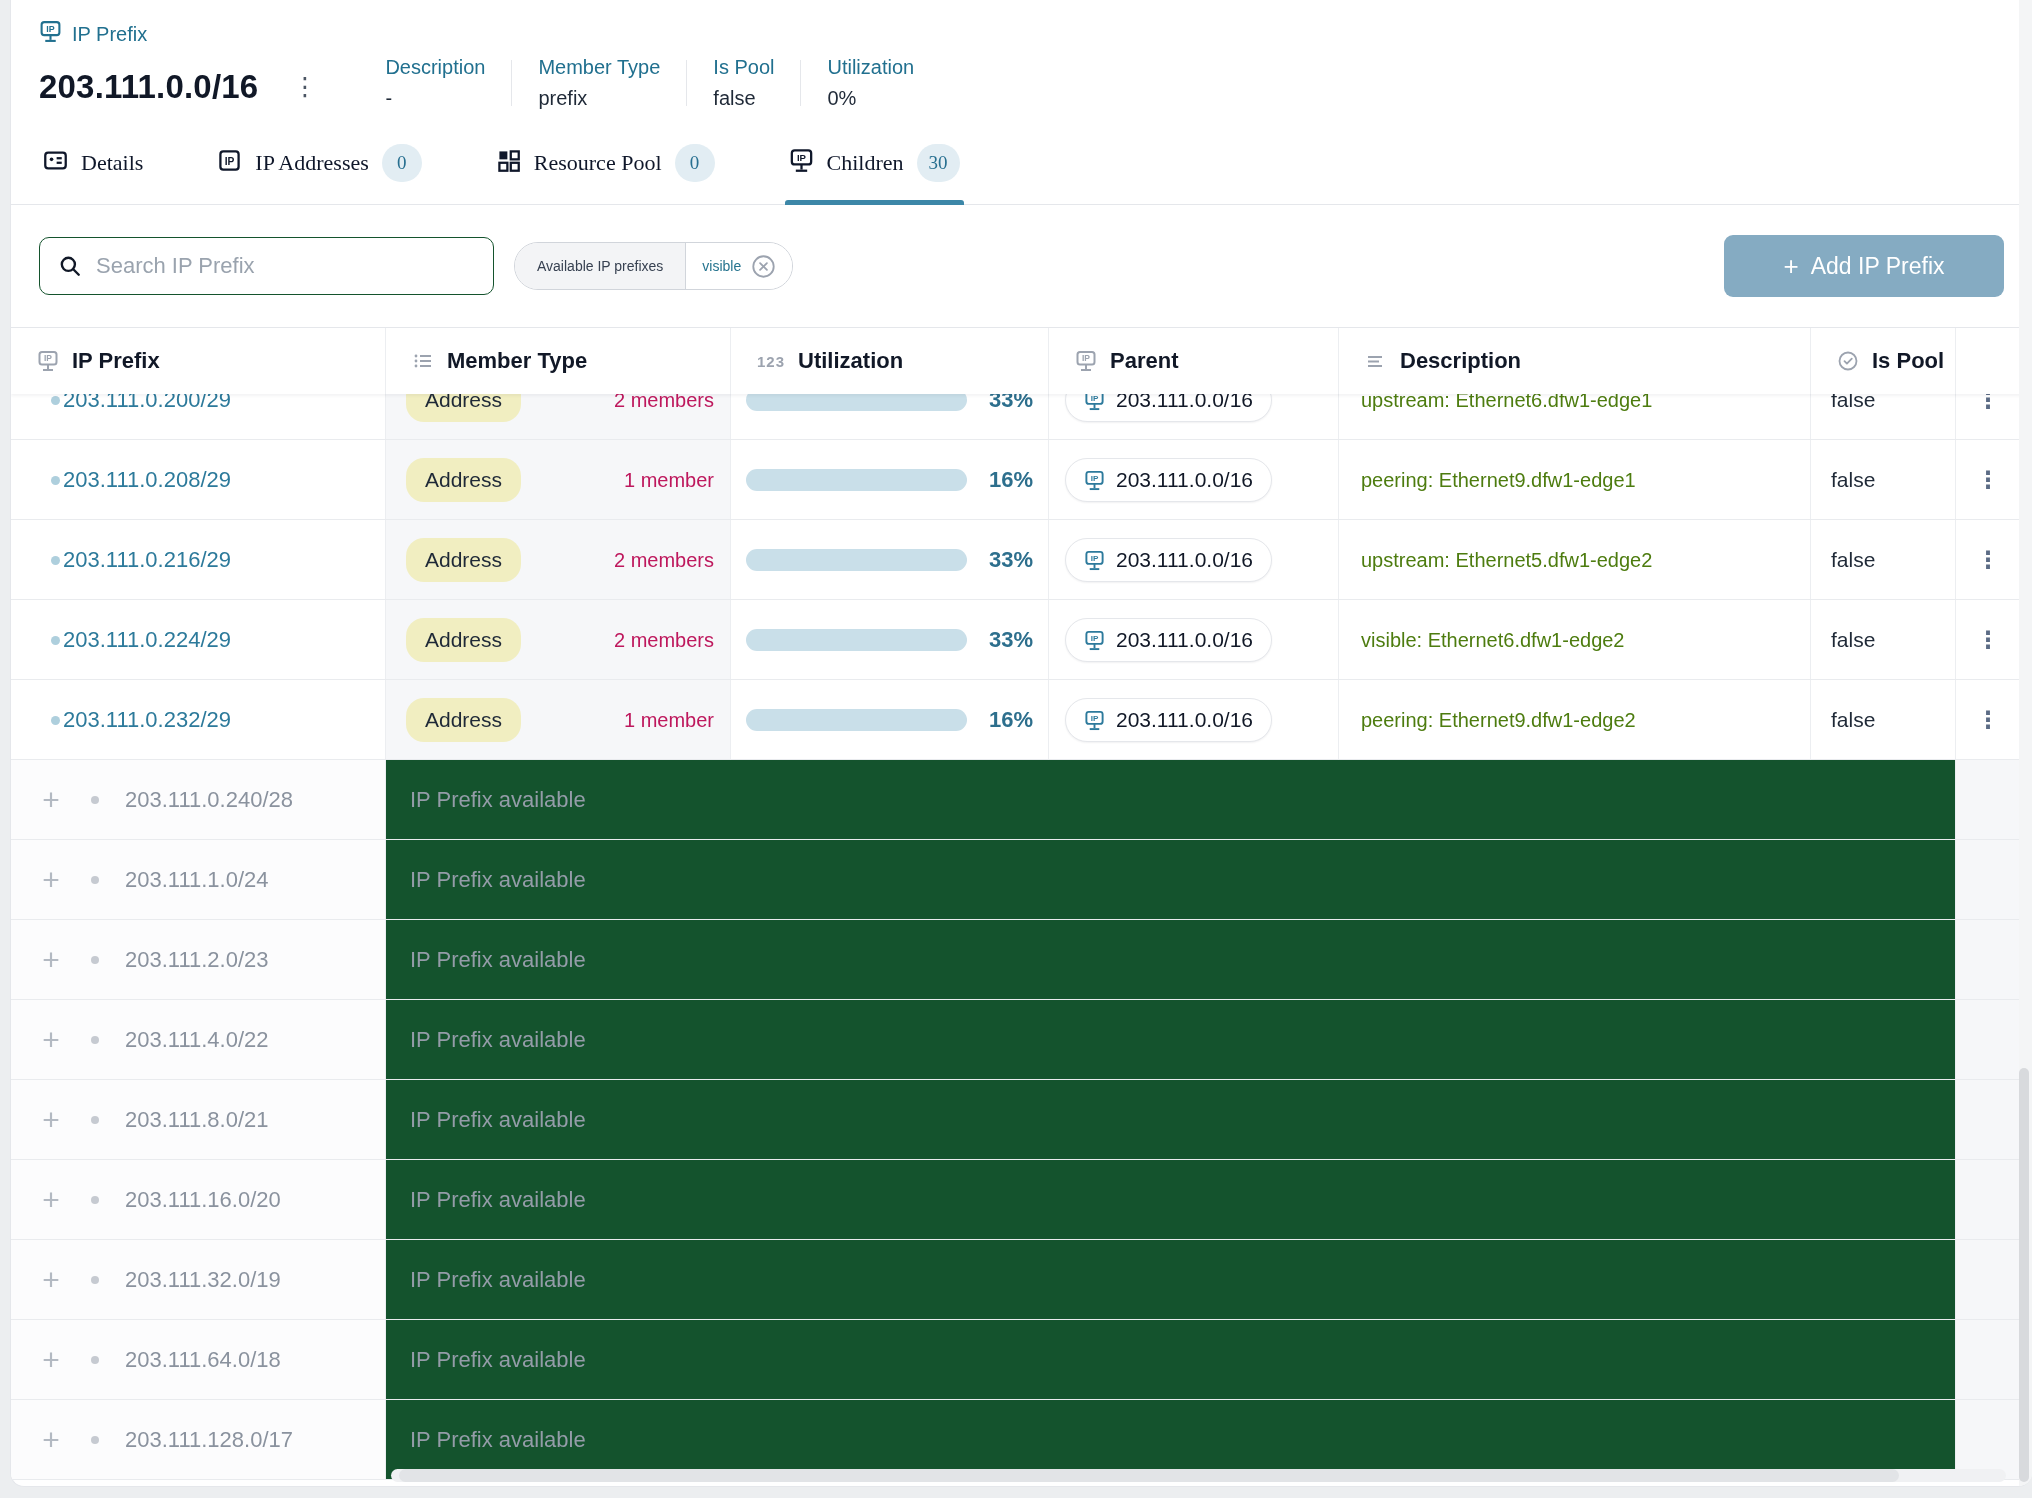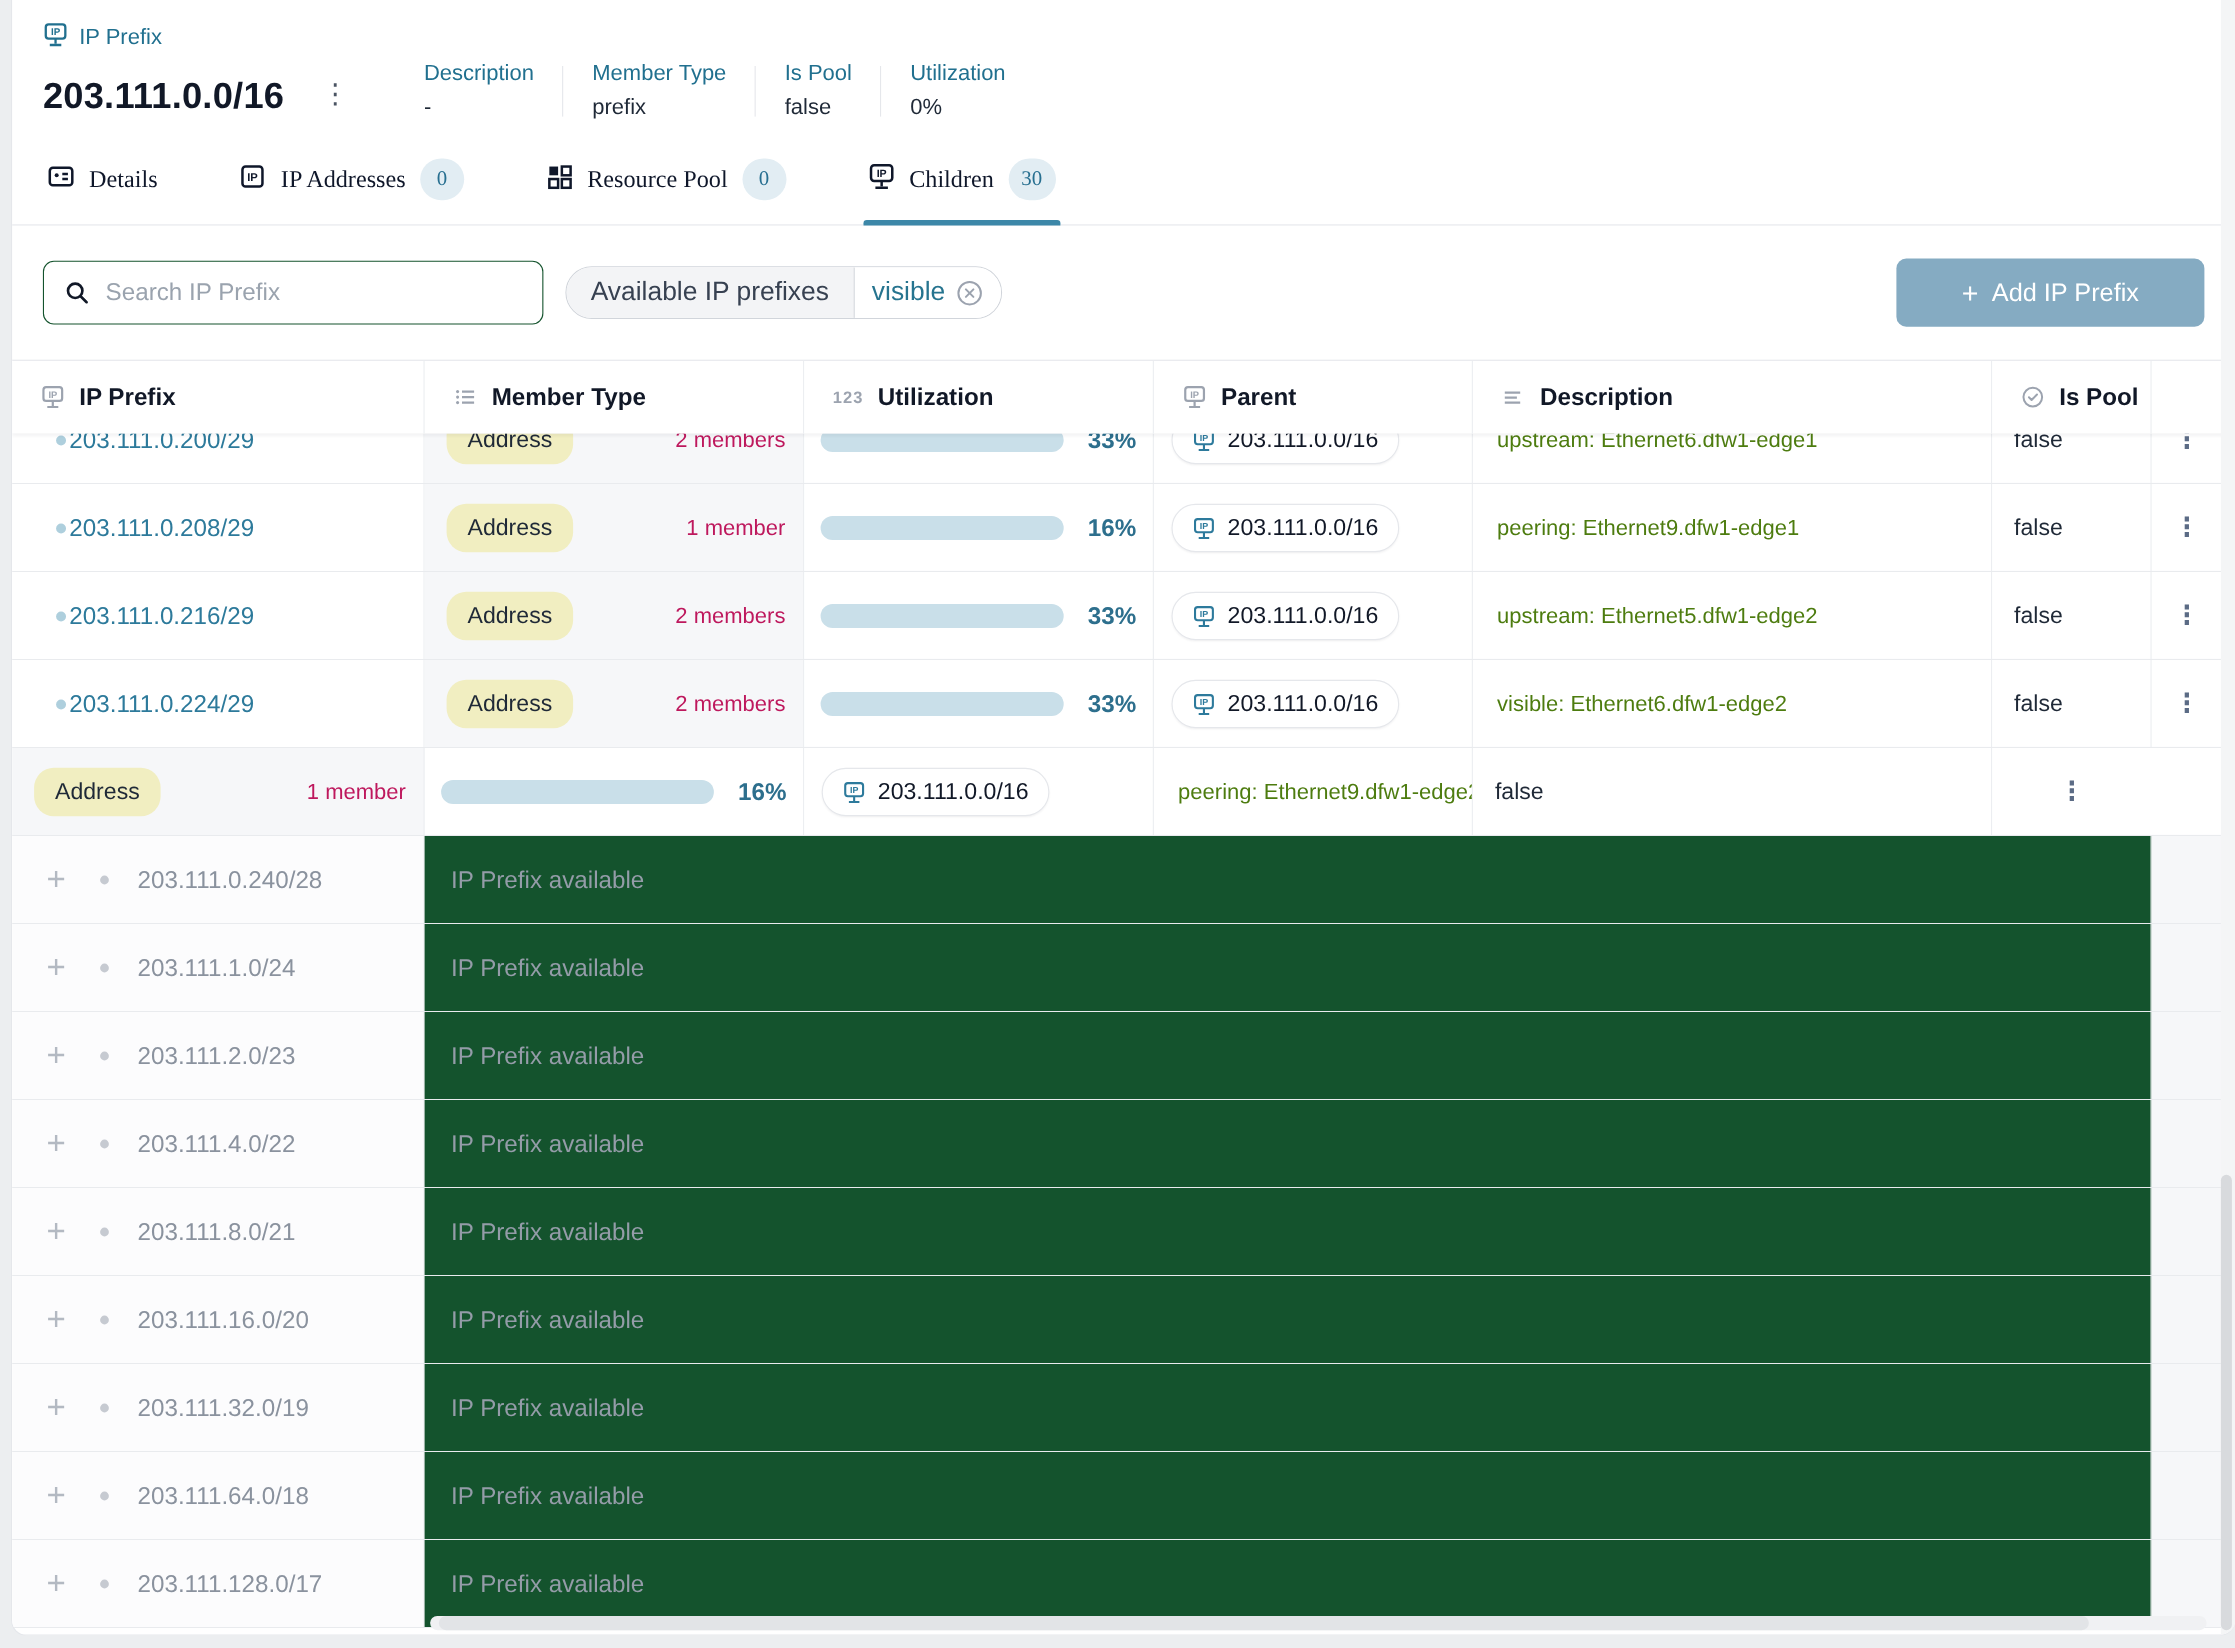--- a/index.html
+++ b/index.html
@@ -32,21 +32,21 @@
   .tab svg { flex:0 0 auto; }
 
   
   .toolbar { display:flex; align-items:center; padding:30px 28px 30px 28px; }
   .search { display:flex; align-items:center; gap:14px; width:455px; height:58px;
     border:1px solid #14532d; border-radius:10px; padding:0 18px; background:#fff; }
   .search input { border:none; outline:none; font-size:22px; width:100%; color:#374151;
     font-family:inherit; background:transparent; }
   .search input::placeholder { color:#9aa3ae; }
   .chip { display:flex; align-items:stretch; margin-left:20px; height:48px;
-    border:1px solid #d1d5db; border-radius:999px; overflow:hidden; font-size:24px; }
+    border:1px solid #d1d5db; border-radius:999px; overflow:hidden; font-size:14px; }
   .chip .seg1 { background:#f3f4f6; color:#374151; display:flex; align-items:center; padding:0 22px; }
   .chip .seg2 { background:#fff; color:#26748f; font-weight:500; display:flex; align-items:center;
     gap:10px; padding:0 16px 0 16px; border-left:1px solid #d1d5db; cursor:pointer; }
   .spacer { flex:1; }
   .btn-add { display:flex; align-items:center; justify-content:center; gap:12px; width:280px; height:62px;
     background:#85abc2; color:#fff; font-size:23px; border:none; border-radius:9px; cursor:pointer;
     font-family:inherit; }
   .btn-add .plus { font-size:26px; font-weight:400; line-height:1; }
 
   
@@ -417,20 +417,24 @@
       <div class="td c-desc">visible: Ethernet6.dfw1-edge2</div>
       <div class="td c-pool">false</div>
       <div class="td c-kebab">
               <span class="kebab-glyph">⋮</span>
             </div>
     </div>
   </div>
 
   <div class="trow-wrap">
     <div class="trow">
+      <div class="td c-prefix">
+        <span class="dot"></span>
+        <a class="plink">203.111.0.232/29</a>
+      </div>
       <div class="td c-member">
         <span class="pill">Address</span>
         <span class="mcount">1 member</span>
       </div>
       <div class="td c-util">
         <span class="bar"><span class="bar-fill" style="width: 16%;"></span></span>
         <span class="pct">16%</span>
       </div>
       <div class="td c-parent">
         <span class="parent-chip">

